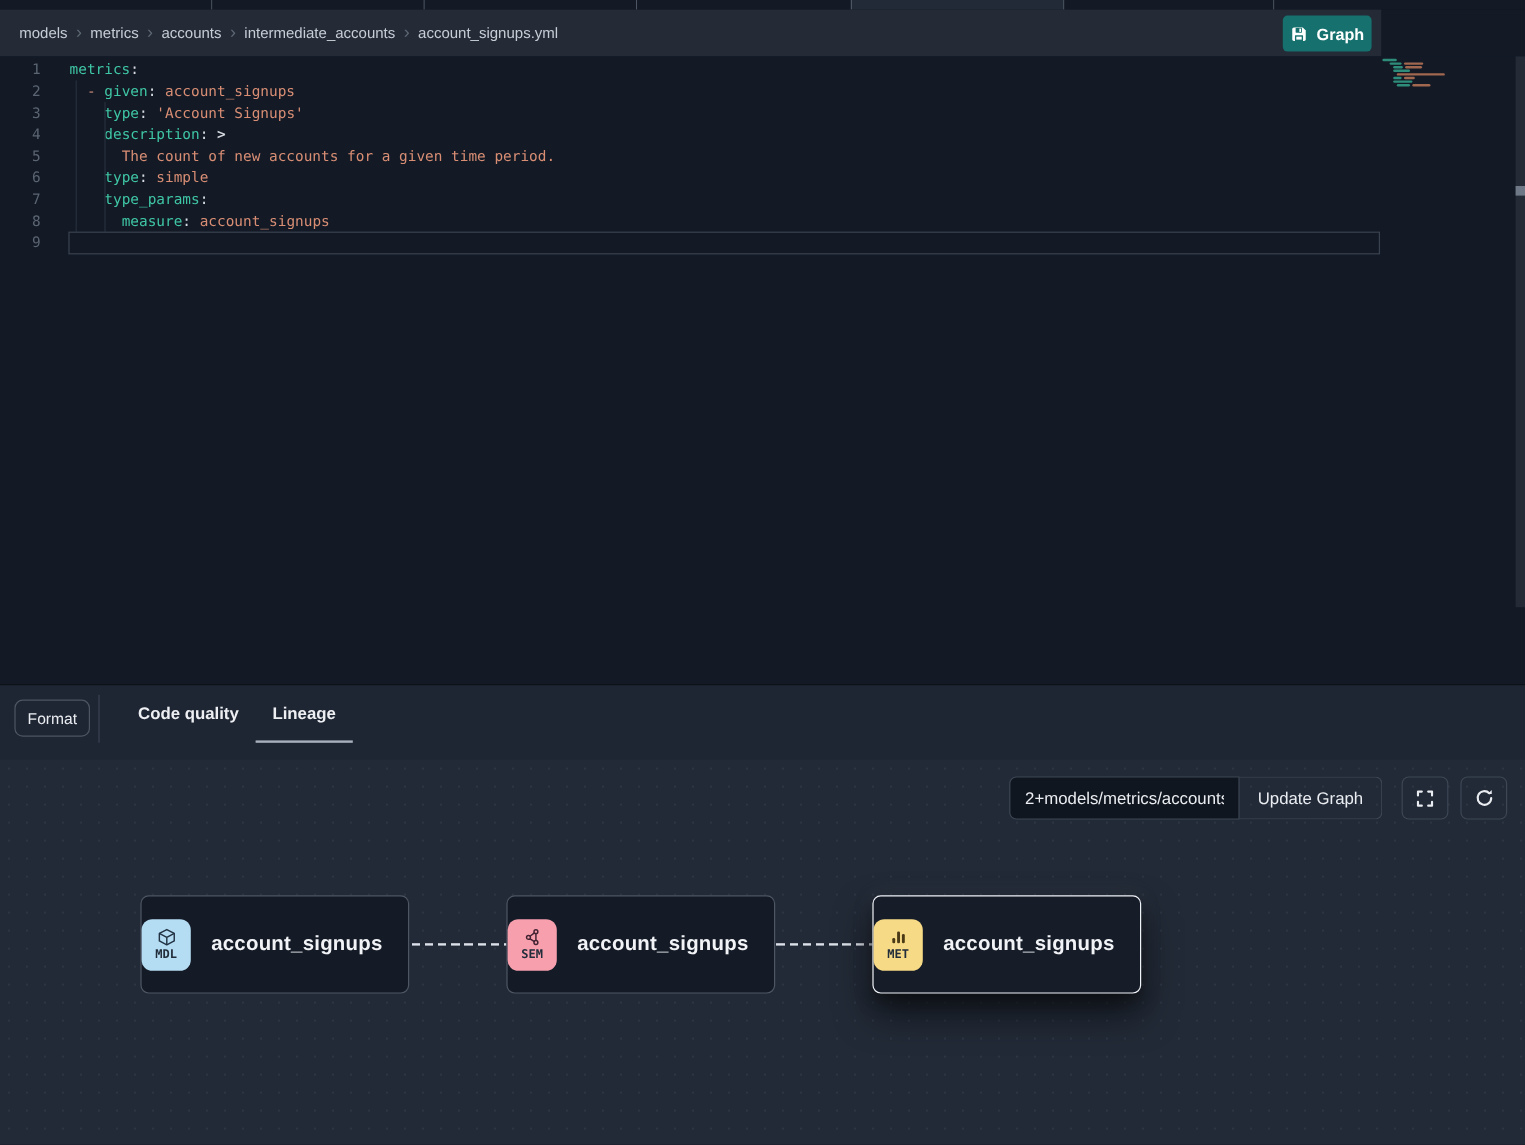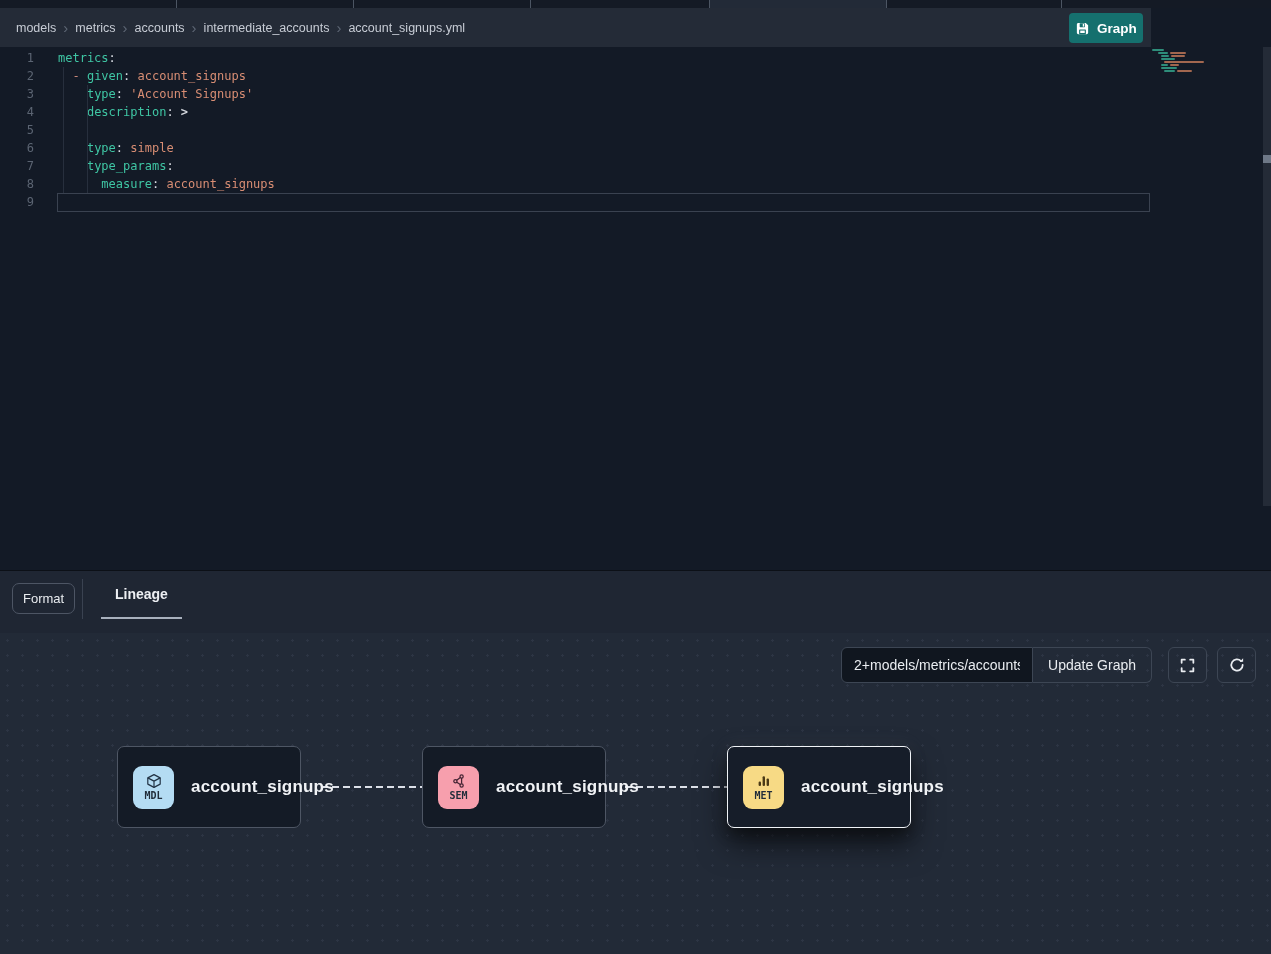--- a/index.html
+++ b/index.html
@@ -69,22 +69,22 @@
                   font-family:"Liberation Sans",sans-serif;}
   #update-btn{height:36px;box-sizing:border-box;padding:0 15px;background:transparent;border:1px solid #3d4654;
               border-left:none;border-radius:0 6px 6px 0;color:#eaedf1;font-size:14px;cursor:pointer;
               font-family:"Liberation Sans",sans-serif;}
   .icon-btn{width:39px;height:36px;box-sizing:border-box;border:1px solid #3d4654;border-radius:6px;
             background:transparent;display:flex;align-items:center;justify-content:center;cursor:pointer;padding:0;}
   #fullscreen-btn{margin-left:16px;}
   #refresh-btn{margin-left:10px;}
 
   
-  .lnode{position:absolute;top:175px;width:184px;height:82px;box-sizing:border-box;background:#141b26;
-         border:1px solid #4e5664;border-radius:7px;display:flex;align-items:center;padding-left:15px;cursor:pointer;}
+  .lnode{position:absolute;top:175px;width:224px;height:82px;box-sizing:border-box;background:#141b26;
+         border:1px solid #4e5664;border-radius:7px;display:flex;align-items:center;cursor:pointer;}
   .lnode.selected{border:1.6px solid #f0f3f7;background:#161d29;
          box-shadow:0 16px 30px rgba(0,0,0,.55),0 6px 14px rgba(0,0,0,.45),0 0 18px rgba(200,210,230,.10);}
   .badge{width:41px;height:43px;border-radius:9px;display:flex;flex-direction:column;align-items:center;
          justify-content:center;flex:none;}
   .badge svg{width:16px;height:16px;display:block;}
   .btxt{font-family:"DejaVu Sans Mono",monospace;font-size:10px;font-weight:bold;color:#212d3a;margin-top:1px;}
   .nlabel{margin-left:17px;font-size:17px;font-weight:600;color:#f1f3f6;letter-spacing:.2px;}
   .edge{position:absolute;height:2px;
         background:repeating-linear-gradient(90deg,#dce0e8 0 7px,transparent 7px 11px);}
   #edge1{left:321px;top:215px;width:101px;}
@@ -133,21 +133,21 @@
 
   <div id="editor">
     <div class="iguide" id="guide1"></div>
     <div class="iguide" id="guide2"></div>
     <div id="current-line-box"></div>
     <div id="code-lines">
         <div class="code-line"><span class="ln">1</span><span class="code"><span class="tk-key">metrics</span><span class="tk-punc">:</span></span></div>
         <div class="code-line"><span class="ln">2</span><span class="code"><span>  </span><span class="tk-dash">- </span><span class="tk-key">given</span><span class="tk-punc">:</span><span> </span><span class="tk-val">account_signups</span></span></div>
         <div class="code-line"><span class="ln">3</span><span class="code"><span>    </span><span class="tk-key">type</span><span class="tk-punc">:</span><span> </span><span class="tk-val">'Account Signups'</span></span></div>
         <div class="code-line"><span class="ln">4</span><span class="code"><span>    </span><span class="tk-key">description</span><span class="tk-punc">:</span><span> </span><span class="tk-op">&gt;</span></span></div>
-        <div class="code-line"><span class="ln">5</span></div>
+        <div class="code-line"><span class="ln">5</span><span class="code"><span>      </span><span class="tk-val">The count of new accounts for a given time period.</span></span></div>
         <div class="code-line"><span class="ln">6</span><span class="code"><span>    </span><span class="tk-key">type</span><span class="tk-punc">:</span><span> </span><span class="tk-val">simple</span></span></div>
         <div class="code-line"><span class="ln">7</span><span class="code"><span>    </span><span class="tk-key">type_params</span><span class="tk-punc">:</span></span></div>
         <div class="code-line"><span class="ln">8</span><span class="code"><span>      </span><span class="tk-key">measure</span><span class="tk-punc">:</span><span> </span><span class="tk-val">account_signups</span></span></div>
         <div class="code-line"><span class="ln">9</span><span class="code"></span></div>
       </div>
 
     <div id="minimap">
       <div class="mm-row"><i class="mm-t" style="width:12px"></i></div>
       <div class="mm-row"><i class="mm-s" style="width:6px"></i><i class="mm-t" style="width:10px"></i><i class="mm-s" style="width:2px"></i><i class="mm-o" style="width:16px"></i></div>
       <div class="mm-row"><i class="mm-s" style="width:9px"></i><i class="mm-t" style="width:8px"></i><i class="mm-s" style="width:2px"></i><i class="mm-o" style="width:14px"></i></div>
@@ -160,20 +160,21 @@
 
     <div id="vscroll">
       <div id="vthumb"></div>
     </div>
   </div>
 
   <div id="bottom-panel">
     <button id="format-btn">Format</button>
     <div id="hdr-divider"></div>
     <div id="tabs">
+        <div class="ptab">Code quality</div>
         <div class="ptab active">Lineage</div>
       </div>
 
     <div id="canvas"></div>
 
     <div id="lin-controls">
       <input id="selector-input" type="text" value="2+models/metrics/accounts/" style="">
       <button id="update-btn">Update Graph</button>
       <button class="icon-btn" id="fullscreen-btn">
         <span style="display:flex;">

